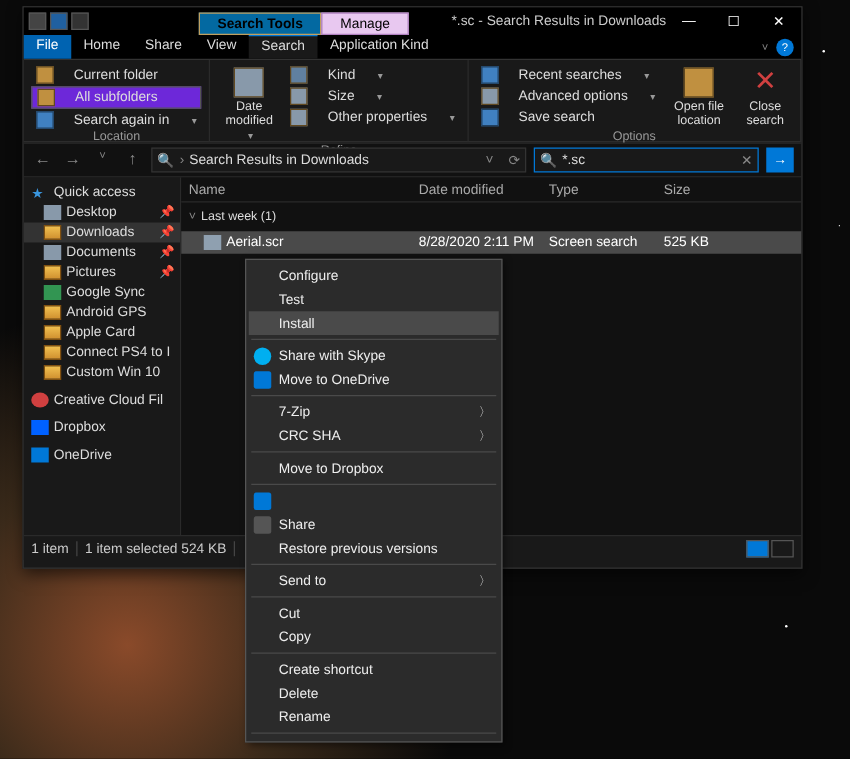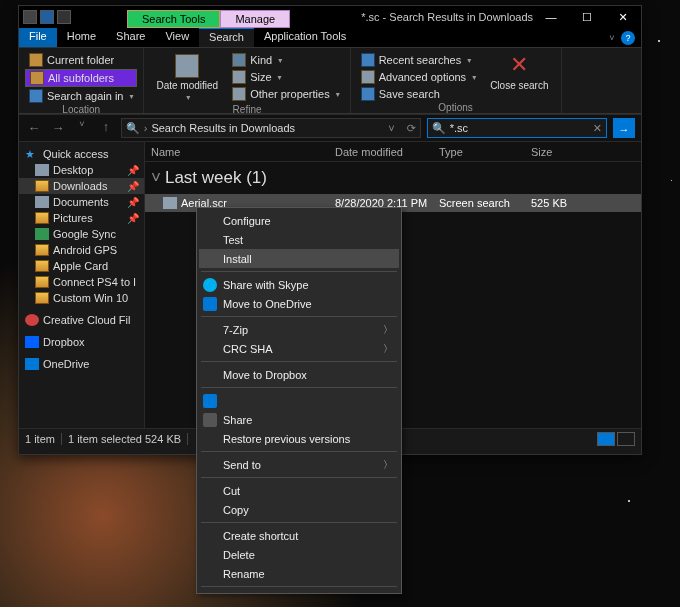--- a/index.html
+++ b/index.html
@@ -4,38 +4,38 @@
 <style>
   * { box-sizing: border-box; margin: 0; padding: 0; font-family: "Segoe UI", Arial, sans-serif; }
   body { width: 680px; height: 607px; background: #000; overflow: hidden; position: relative; }
   .desktop-bg { position: absolute; inset: 0; background: radial-gradient(circle at 15% 85%, #8a4a2a 0%, #3a2a1a 18%, #0a0a0a 35%), #000; }
   .star { position: absolute; background: #fff; border-radius: 50%; }
   .window { position: absolute; left: 18px; top: 5px; width: 624px; height: 450px; background: #191919; color: #ddd; font-size: 11px; box-shadow: 0 4px 12px rgba(0,0,0,.6); border: 1px solid #333; }
   .titlebar { height: 22px; background: #000; display: flex; align-items: center; font-size: 11px; }
   .tb-left { display:flex; gap:3px; padding-left:4px; }
   .tb-ico { width:14px; height:14px; background:#444; border:1px solid #555; }
   .context-tab { display:inline-flex; align-items:center; height:18px; padding:0 14px; margin-top:4px; font-size:11px; }
-  .ct-search { background:#22c55e; color:#000; margin-left:56px; border:1px solid #c0a060; }
+  .ct-search { background:#0369a1; color:#000; margin-left:88px; border:1px solid #c0a060;font-weight:bold; }
   .ct-manage { background:#e8c8f0; color:#000; border:1px solid #b080c0; }
   .tb-title { flex:1; text-align:right; color:#ccc; }
   .tb-btns { display:flex; }
   .tb-btn { width:36px; height:22px; display:flex; align-items:center; justify-content:center; color:#fff; }
   .tb-btn.close { background:none; }
   .tabs { height:20px; background:#000; display:flex; border-bottom:1px solid #333; }
   .tabA { padding:2px 10px; font-size:11px; color:#ddd; }
   .tabA.file { background:#0063b1; color:#fff; }
   .tabA.active { background:#191919; border-top:1px solid #0078d7; }
   .help { margin-left:auto; display:flex; gap:2px; padding-right:6px; align-items:center; }
   .help span { width:14px; height:14px; border-radius:50%; background:#0078d7; color:#fff; font-size:9px; text-align:center; line-height:14px; }
   .ribbon { height:66px; background:#191919; display:flex; border-bottom:1px solid #333; }
   .rgroup { padding:4px 6px; border-right:1px solid #2a2a2a; display:flex; flex-direction:column; }
   .rgroup-title { font-size:10px; color:#999; text-align:center; margin-top:auto; }
   .rgroup-body { display:flex; gap:4px; flex:1; }
   .rcol { display:flex; flex-direction:column; gap:1px; }
-  .rbtn { display:flex; align-items:center; gap:4px; padding:1px 4px; font-size:11px; color:#ddd; white-space:nowrap; }
+  .rbtn { display:flex; align-items:center; gap:16px; padding:1px 4px; font-size:11px; color:#ddd; white-space:nowrap; }
   .rbtn.selected { background:#6d28d9; border:1px solid #555; }
   .rbig { display:flex; flex-direction:column; align-items:center; gap:2px; padding:2px 6px; font-size:10px; text-align:center; }
   .rico { width:14px; height:14px; display:inline-block; background:#c09040; border:1px solid #604820; }
   .rico.blue { background:#4080c0; border-color:#204060; }
   .rico-lg { width:24px; height:24px; background:#c09040; border:1px solid #604820; }
   .rico-x { width:24px; height:24px; color:#d04040; font-size:22px; line-height:22px; text-align:center; }
   .caret { font-size:8px; color:#999; margin-left:2px; }
   .addr { height:28px; background:#111; display:flex; align-items:center; gap:6px; padding:0 6px; border-top:1px solid #2a2a2a; border-bottom:1px solid #2a2a2a; }
   .nav-arrow { width:18px; height:18px; color:#888; font-size:13px; text-align:center; }
   .addr-box { flex:1; height:20px; background:#191919; border:1px solid #333; display:flex; align-items:center; gap:4px; padding:0 4px; }
@@ -50,21 +50,21 @@
   .sb-ico { width:14px; height:12px; display:inline-block; }
   .sb-fold { background:linear-gradient(#f0c050,#d09030); border:1px solid #805010; }
   .sb-doc { background:#8899aa; }
   .pin { color:#777; font-size:10px; margin-left:auto; }
   .filepane { flex:1; background:#111; position:relative; }
   .col-hdr { height:20px; display:flex; align-items:center; border-bottom:1px solid #2a2a2a; color:#aaa; font-size:11px; }
   .ch-name { width:190px; padding-left:6px; }
   .ch-date { width:104px; }
   .ch-type { width:92px; }
   .ch-size { width:50px; }
-  .group-hdr { padding:6px 6px; color:#ddd; font-size:17px; }
+  .group-hdr { padding:6px 6px; color:#ddd; font-size:10px; }
   .group-chev { color:#888; margin-right:4px; }
   .file-row { height:18px; display:flex; align-items:center; font-size:11px; background:#4a4a4a; color:#fff; }
   .file-row .ch-name { display:flex; gap:4px; align-items:center; }
   .statusbar { height:20px; background:#191919; border-top:1px solid #2a2a2a; display:flex; align-items:center; gap:6px; padding:0 6px; color:#ccc; font-size:11px; }
   .view-toggle { margin-left:auto; display:flex; gap:2px; }
   .vt { width:18px; height:14px; border:1px solid #555; }
   .vt.active { background:#0078d7; }
   .sep { width:1px; height:12px; background:#444; }
 
   .ctxmenu { position:absolute; left:196px; top:207px; width:206px; background:#2b2b2b; border:1px solid #555; box-shadow:2px 2px 6px rgba(0,0,0,.5); padding:3px 2px; font-size:11px; color:#eee; z-index:10; }
@@ -102,21 +102,21 @@
       <div class="tb-btn close">✕</div>
     </div>
   </div>
 
   <div class="tabs">
     <div class="tabA file">File</div>
     <div class="tabA">Home</div>
     <div class="tabA">Share</div>
     <div class="tabA">View</div>
     <div class="tabA active">Search</div>
-    <div class="tabA">Application Tools</div>
+    <div class="tabA">Application Kind</div>
     <div class="help">
       <span style="background:none;color:#888">˅</span>
       <span>?</span>
     </div>
   </div>
 
   <div class="ribbon">
     <div class="rgroup">
       <div class="rgroup-body">
         <div class="rcol">
@@ -174,20 +174,24 @@
             </div>
           <div class="rbtn">
               <span class="rico" style="background:#8899aa"></span>
               <span>Advanced options</span>
               <span class="caret">▾</span>
             </div>
           <div class="rbtn">
               <span class="rico blue"></span>
               <span>Save search</span>
             </div>
+        </div>
+        <div class="rbig">
+          <span class="rico-lg"></span>
+          <span>Open file location</span>
         </div>
         <div class="rbig">
           <span class="rico-x">✕</span>
           <span>Close search</span>
         </div>
       </div>
       <div class="rgroup-title">Options</div>
     </div>
   </div>
 

